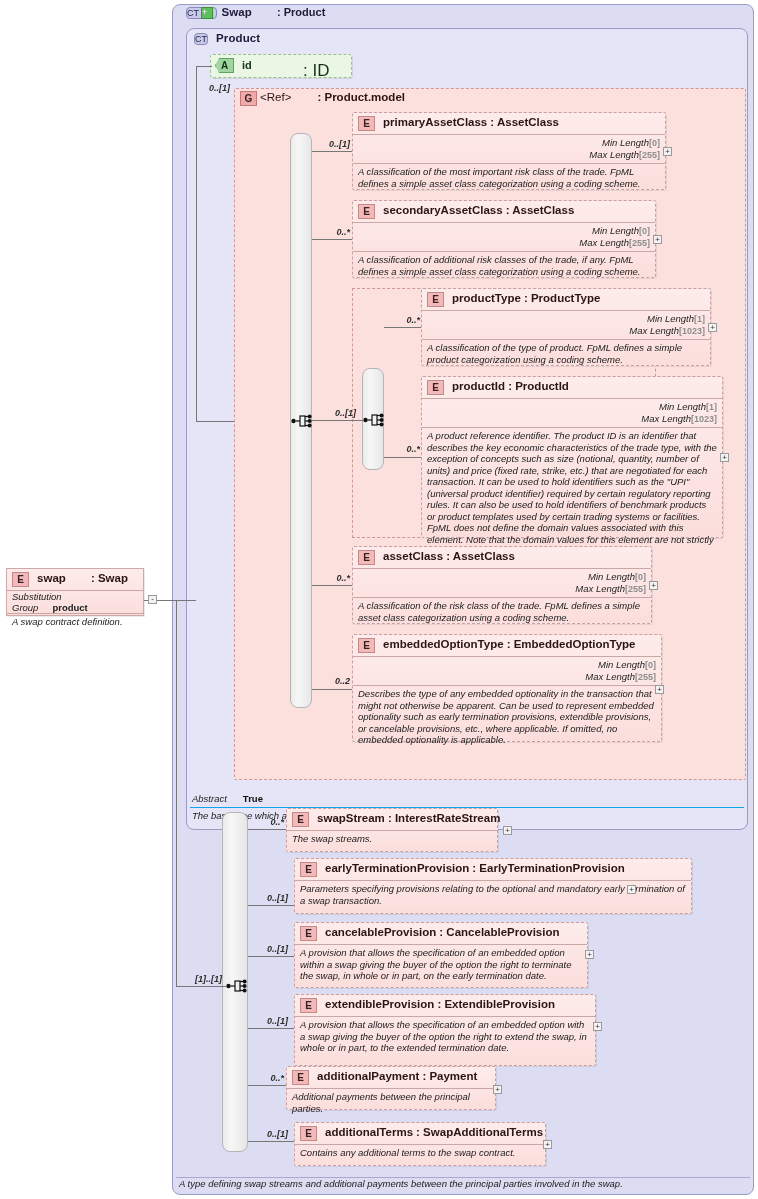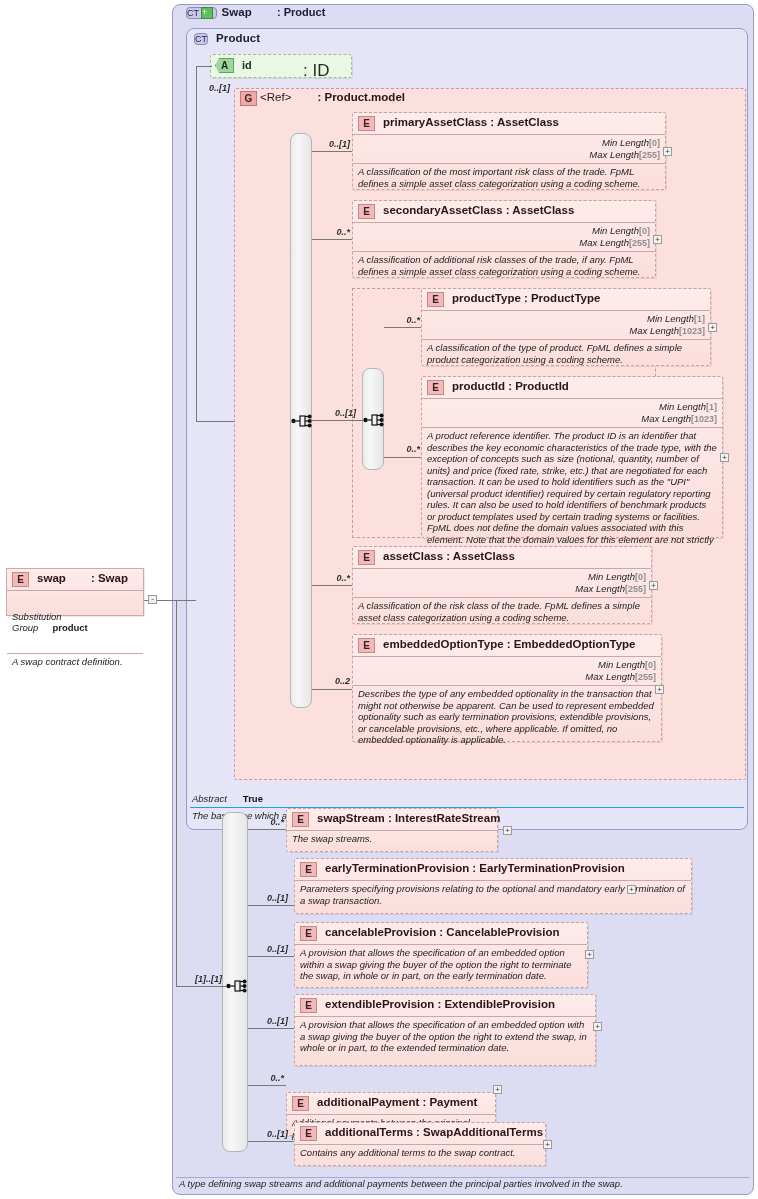--- a/index.html
+++ b/index.html
@@ -146,21 +146,21 @@
 
   
   .leftcard{
     left:6px;top:568px;width:138px;height:48px;
     background:linear-gradient(180deg,#fdeceb 0%,#fbdedc 100%);
     border:1px solid #cfa8a8;
     box-shadow:1px 1px 0 rgba(0,0,0,.08);
   }
   .subgrp{
     border-top:1px solid #c9a7a7;
-    padding:20px 5px;font-style:italic;font-size:9.5px;color:#1b1b1b;
+    padding:0 5px;font-style:italic;font-size:9.5px;color:#1b1b1b;
   }
   .subgrp .v{font-style:normal;font-weight:bold;margin-left:14px;}
 
   
   .abstractrow{
     left:190px;top:793px;width:554px;height:15px;
     font-style:italic;font-size:9.5px;color:#1b1b1b;
     border-bottom:1px solid #0ea5e9;
     padding-left:2px;
   }
@@ -410,21 +410,21 @@
     <span class="badge badge-e">E</span>
     <span class="nm">extendibleProvision</span>
     <span class="ty">: ExtendibleProvision</span>
   </div>
   <div class="doc">A provision that allows the specification of an embedded option with a swap giving the buyer of the option the right to extend the swap, in whole or in part, to the extended termination date.</div>
 </div>
 <div class="abs plusbox" style="left:593px;top:1022px;">+</div>
 <div class="abs card-lab" style="left:252px;top:1016px;width:36px;">0..[1]</div>
 <div class="abs hline" style="left:248px;top:1028px;width:46px;"></div>
 
-<div class="abs card" style="left:286px;top:1066px;width:210px;height:44px;margin-top:26px;">
+<div class="abs card" style="left:286px;top:1066px;width:210px;height:44px;">
   <div class="card-hd">
     <span class="badge badge-e">E</span>
     <span class="nm">additionalPayment</span>
     <span class="ty">: Payment</span>
   </div>
   <div class="doc">Additional payments between the principal parties.</div>
 </div>
 <div class="abs plusbox" style="left:493px;top:1085px;">+</div>
 <div class="abs card-lab" style="left:252px;top:1073px;width:32px;">0..*</div>
 <div class="abs hline" style="left:248px;top:1085px;width:38px;"></div>

